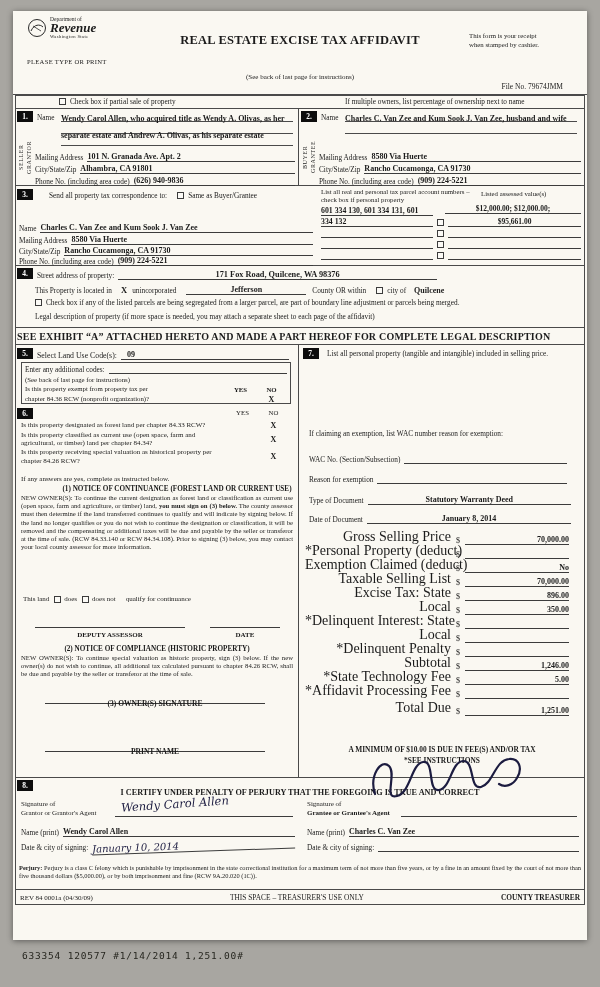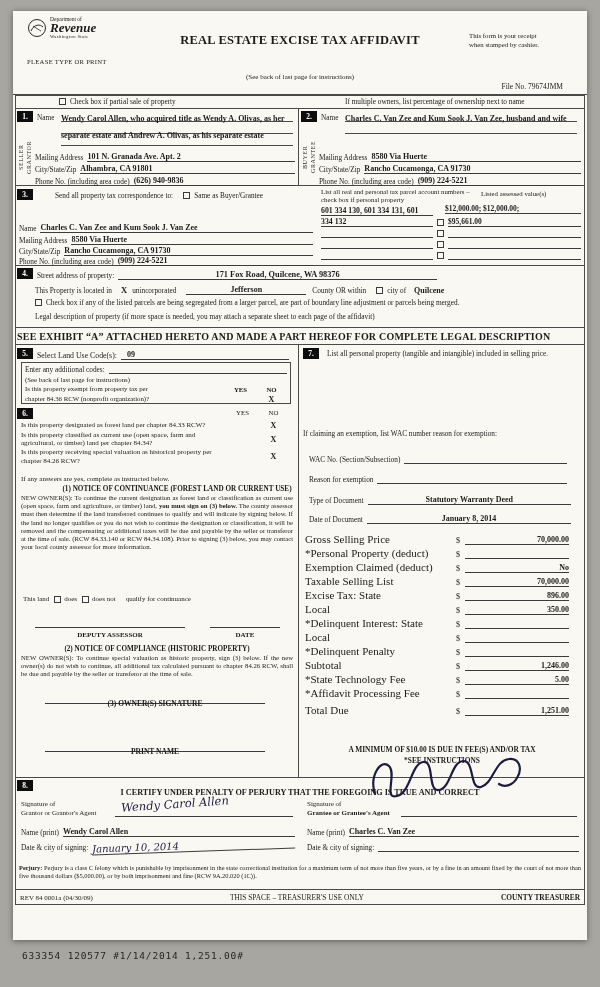--- a/index.html
+++ b/index.html
@@ -2,21 +2,21 @@
 <html><head>
 <meta charset="utf-8">
 <style>
   *{margin:0;padding:0;box-sizing:border-box}
   html,body{width:600px;height:987px}
   body{background:#a8a6a1;font-family:"Liberation Serif",serif;color:#1b1b1b;position:relative;overflow:hidden}
   .page{position:absolute;left:13px;top:11px;width:574px;height:929px;background:#faf8f2;box-shadow:0 1px 6px rgba(0,0,0,.45)}
   .abs{position:absolute}
   .b{font-weight:bold}
   .ctr{text-align:center}
-  .rt{text-align:left}
+  .rt{text-align:center}
   .lbl{font-size:7.3px}
   .sm{font-size:6.8px;line-height:8px}
   .val{font-weight:bold;font-size:8px}
   .ul{border-bottom:1px solid #3c3c3c;min-height:9px}
   .grow{flex:1}
   .frow{position:absolute;display:flex;align-items:flex-end}
   .frow .lbl{margin-right:4px;white-space:nowrap}
   .cb{display:inline-block;width:7px;height:7px;border:1px solid #3c3c3c;background:#fbfaf6;flex:none}
   .numbox{position:absolute;left:2px;top:2px;background:#0d0d0d;color:#fff;font-weight:bold;font-size:7.5px;width:16px;height:11px;display:flex;align-items:center;justify-content:center}
   .vlabel{position:absolute;writing-mode:vertical-rl;transform:rotate(180deg);font-size:6px;letter-spacing:.6px;color:#222;height:52px;top:22px;text-align:center}
@@ -54,21 +54,21 @@
   .cbrow{display:flex;align-items:flex-end;height:10px}
   .qhdr{position:absolute;left:212px;top:64px;width:62px;display:flex;font-size:6.8px}
   .qhdr span{width:31px;text-align:center}
   .questions{position:absolute;left:6px;top:76px;width:268px}
   .qrow{display:flex;align-items:center;margin-bottom:1px}
   .qtext{flex:1;font-size:7px;line-height:8.2px}
   .qc{width:31px;text-align:center;font-size:8px;font-weight:bold}
   .para{font-size:6.7px;line-height:8.2px;text-align:justify}
   .ntitle{font-size:7.2px;font-weight:bold;text-align:center}
   .mrow{display:flex;align-items:flex-end;height:14px}
-  .mlabel{width:146px;font-size:11px;white-space:nowrap}
+  .mlabel{width:146px;text-align:right;font-size:14px;white-space:nowrap}
   .dollar{width:14px;text-align:center;font-size:8px}
   .mval{flex:1;border-bottom:1px solid #3c3c3c;text-align:right;font-weight:bold;font-size:8px;margin-right:6px;min-height:10px}
   .sec8{top:766px;height:112px;border-top:1px solid #4a4a4a}
   .sigblk{position:absolute;width:274px;height:34px}
   .siglbl{position:absolute;left:0;top:0;font-size:7px;white-space:nowrap}
   .siglbl2{position:absolute;left:0;top:9px;font-size:7px;white-space:nowrap}
   .sigline{position:absolute;left:94px;right:2px;top:16px;border-bottom:1px solid #3c3c3c}
   .handw{position:absolute;left:100px;top:-3px;font-style:italic;font-family:"DejaVu Serif",serif;font-size:11.5px;color:#1c1c40;transform:rotate(-4deg);white-space:nowrap}
   .handw-date{font-style:italic;font-family:"DejaVu Serif",serif;font-size:10px;color:#1c1c40;transform:rotate(-2deg)}
   .perjury{position:absolute;left:4px;right:4px;top:86px;font-size:6.4px;line-height:7.8px;text-align:justify}
@@ -149,21 +149,21 @@
       </div>
       <div class="frow" style="left:20px;top:66px;width:262px;height:11px">
         <span class="lbl">Phone No. (including area code)</span>
         <span class="val ul grow">(909) 224-5221</span>
       </div>
     </div>
   </div>
 
   <div class="sec sec3">
     <div class="numbox" style="top:3px">3.</div>
-    <div class="frow" style="left:40px;top:5px;align-items:center">
+    <div class="frow" style="left:34px;top:5px;align-items:center">
       <span class="lbl">Send all property tax correspondence to:</span>
       <span class="cb" style="margin:0 4px 0 6px"></span>
       <span class="lbl">Same as Buyer/Grantee</span>
     </div>
     <div class="abs sm" style="left:306px;top:2px;width:158px">List all real and personal tax parcel account numbers – check box if personal property</div>
     <div class="abs sm" style="left:466px;top:4px;width:102px">Listed assessed value(s)</div>
     <div class="abs b ul" style="left:306px;top:20px;width:112px;font-size:7.8px">601 334 130, 601 334 131, 601</div>
     <div class="abs b ul rt" style="left:430px;top:18px;width:136px;font-size:7.5px">$12,000.00; $12,000.00;</div>
     <div class="frow" style="left:306px;top:31px;width:260px">
       <span class="b ul" style="width:112px;font-size:7.8px">334 132</span>
@@ -300,21 +300,21 @@
       <div class="abs para" style="left:6px;width:272px;top:309px">NEW OWNER(S): To continue special valuation as historic property, sign (3) below. If the new owner(s) do not wish to continue, all additional tax calculated pursuant to chapter 84.26 RCW, shall be due and payable by the seller or transferor at the time of sale.</div>
       <div class="abs ul" style="left:30px;top:350px;width:220px"></div>
       <div class="abs ctr b" style="left:30px;width:220px;top:354px;font-size:7.5px">(3) OWNER(S) SIGNATURE</div>
       <div class="abs ul" style="left:30px;top:398px;width:220px"></div>
       <div class="abs ctr b" style="left:30px;width:220px;top:402px;font-size:7.5px">PRINT NAME</div>
     </div>
 
     <div class="rightcol">
       <div class="numbox" style="left:4px;top:3px">7.</div>
       <div class="abs" style="left:28px;top:4px;width:240px;font-size:7.3px;line-height:9px">List all personal property (tangible and intangible) included in selling price.</div>
-      <div class="abs lbl" style="left:4px;top:84px">If claiming an exemption, list WAC number reason for exemption:</div>
+      <div class="abs lbl" style="left:10px;top:84px">If claiming an exemption, list WAC number reason for exemption:</div>
       <div class="frow" style="left:10px;top:108px;width:258px;height:11px">
         <span class="lbl">WAC No. (Section/Subsection)</span>
         <span class="ul grow"></span>
       </div>
       <div class="frow" style="left:10px;top:128px;width:258px;height:11px">
         <span class="lbl">Reason for exemption</span>
         <span class="ul grow"></span>
       </div>
       <div class="frow" style="left:10px;top:148px;width:262px;height:12px">
         <span class="lbl">Type of Document</span>

